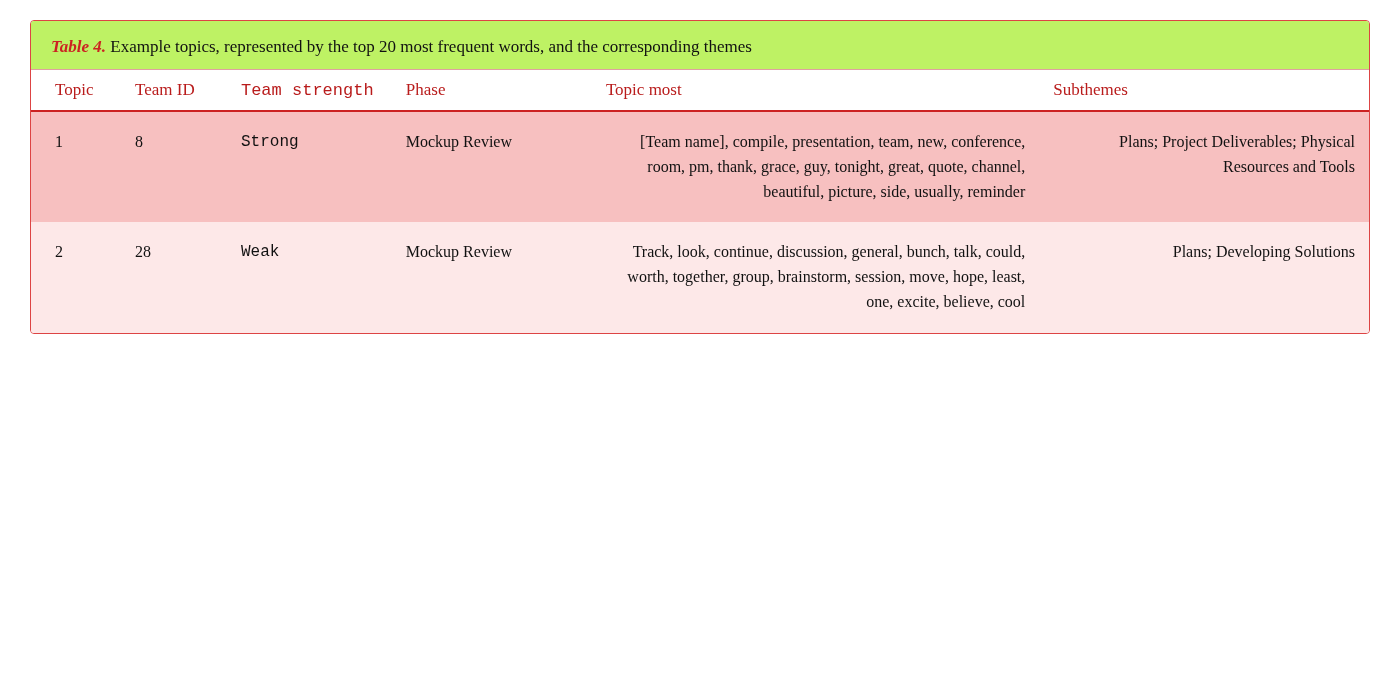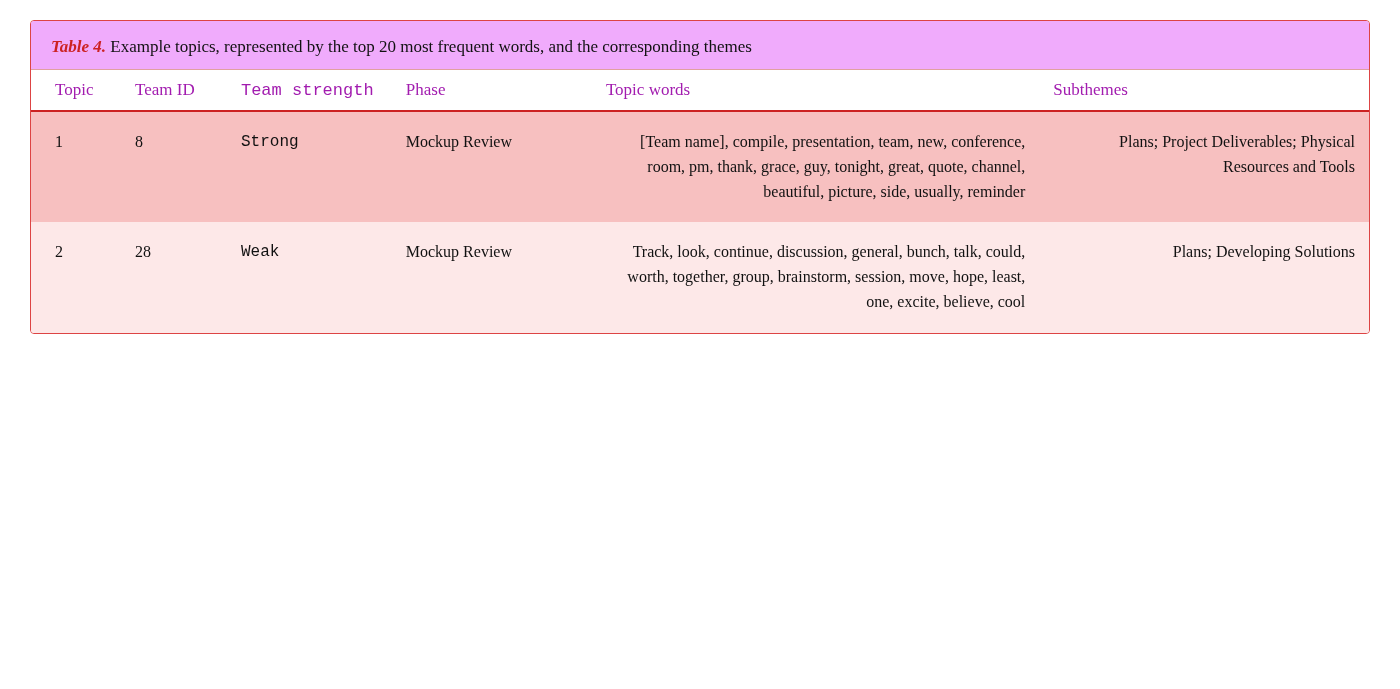--- a/index.html
+++ b/index.html
@@ -20,21 +20,21 @@
     }
 
     .table-container {
       width: 1340px;
       border: 1.5px solid #d44;
       border-radius: 4px;
       overflow: hidden;
     }
 
     .table-caption {
-      background: #f0abfc;
+      background: #bef264;
       padding: 16px 20px 12px 20px;
       font-size: 17px;
       color: #111;
       border-bottom: 1px solid #e0a0a0;
     }
 
     .caption-label {
       color: #cc2222;
       font-weight: bold;
       font-style: italic;
@@ -48,21 +48,21 @@
 
     thead tr {
       background: #fff;
     }
 
     thead th {
       padding: 10px 14px 10px 14px;
       text-align: left;
       font-weight: normal;
       font-size: 17px;
-      color: #a21caf;
+      color: #b91c1c;
       border-bottom: 2.5px solid #cc2222;
       vertical-align: bottom;
     }
 
     thead th:first-child {
       padding-left: 24px;
     }
 
     tbody tr:nth-child(odd) {
       background: #f7c0c0;
@@ -106,21 +106,21 @@
   <div class="table-caption">
     <span class="caption-label">Table 4.</span><span>  Example topics, represented by the top 20 most frequent words, and the corresponding themes</span>
   </div>
   <table>
     <thead>
       <tr>
         <th class="col-topic">Topic</th>
         <th class="col-teamid">Team ID</th>
         <th class="col-strength">Team strength</th>
         <th class="col-phase">Phase</th>
-        <th class="col-words">Topic words</th>
+        <th class="col-words">Topic most</th>
         <th class="col-subthemes">Subthemes</th>
       </tr>
     </thead>
     <tbody id="table-body">
     <tr>
           <td class="col-topic">1</td>
           <td class="col-teamid">8</td>
           <td class="col-strength">Strong</td>
           <td class="col-phase">Mockup Review</td>
           <td class="col-words topic-words-cell">[Team name], compile, presentation, team, new, conference, room, pm, thank, grace, guy, tonight, great, quote, channel, beautiful, picture, side, usually, reminder</td>

